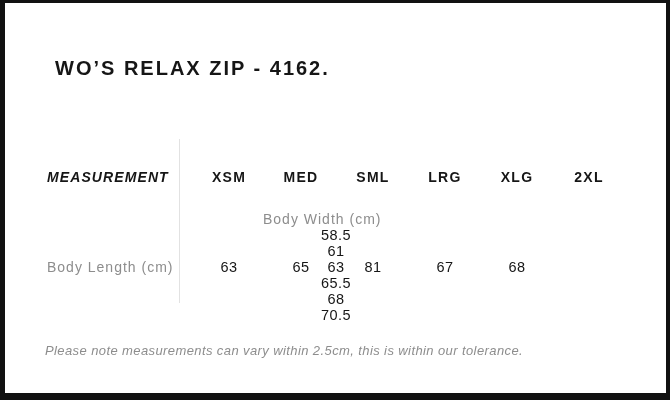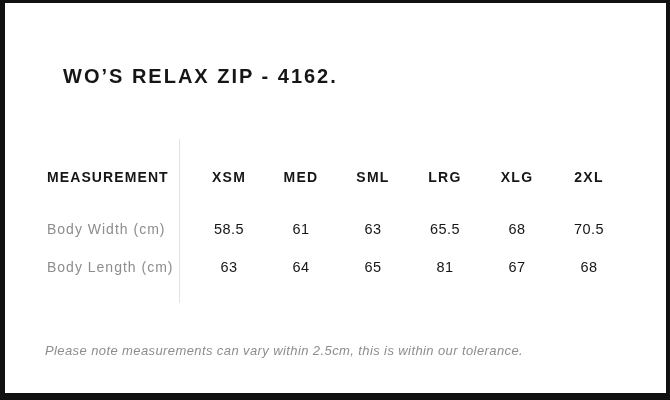--- a/index.html
+++ b/index.html
@@ -16,21 +16,21 @@
     border-style: solid;
     border-color: var(--frame-border, #111111);
     border-width: 3px 4px 7px 5px;
     overflow: hidden;
     font-family: "Liberation Sans", sans-serif;
   }
   .title {
     position: absolute;
     left: 42px;  
     top: 46px;
-    margin: 16px;
+    margin: 8px;
     font-size: 20px;
     font-weight: bold;
     letter-spacing: 2px;
     color: var(--text-primary, #161616);
     white-space: nowrap;
   }
   .table {
     position: absolute;
     left: 42px;
     top: 136px;
@@ -47,34 +47,35 @@
   }
   .row {
     position: absolute;
     left: 0;
     width: 100%;
     height: 20px;
     display: flex;
     align-items: center;
   }
   .row.header-row { top: 28px; }
-  .row.data-row-1 { top: 80px; }
+  .row.data-row-1 { top: 72px; flex-direction: column; }
   .row.data-row-2 { top: 118px; }
   .cell { box-sizing: border-box; white-space: nowrap; }
   .label-cell {
     width: 146px;
     text-align: left;
     font-size: 14px;
     letter-spacing: 1px;
     color: var(--text-muted, #8d8d8d);
   }
   .label-cell.header {
     font-weight: bold;
     letter-spacing: 1.1px;
     color: var(--text-primary, #161616);
+    font-style: italic;
   }
   .size-cell {
     width: 72px;
     text-align: center;
     font-size: 14.5px;
     letter-spacing: 0.5px;
     color: var(--text-primary, #161616);
   }
   .size-cell.header {
     font-size: 14px;
@@ -120,21 +121,20 @@
       <div class="cell size-cell">61</div>
       <div class="cell size-cell">63</div>
       <div class="cell size-cell">65.5</div>
       <div class="cell size-cell">68</div>
       <div class="cell size-cell">70.5</div>
     </div>
 
     <div class="row data-row-2">
       <div class="cell label-cell">Body Length (cm)</div>
       <div class="cell size-cell">63</div>
-      <div class="cell size-cell">64</div>
       <div class="cell size-cell">65</div>
       <div class="cell size-cell">81</div>
       <div class="cell size-cell">67</div>
       <div class="cell size-cell">68</div>
     </div>
   </div>
 
   <p class="footer-note">Please note measurements can vary within 2.5cm, this is within our tolerance.</p>
 
 </div>

